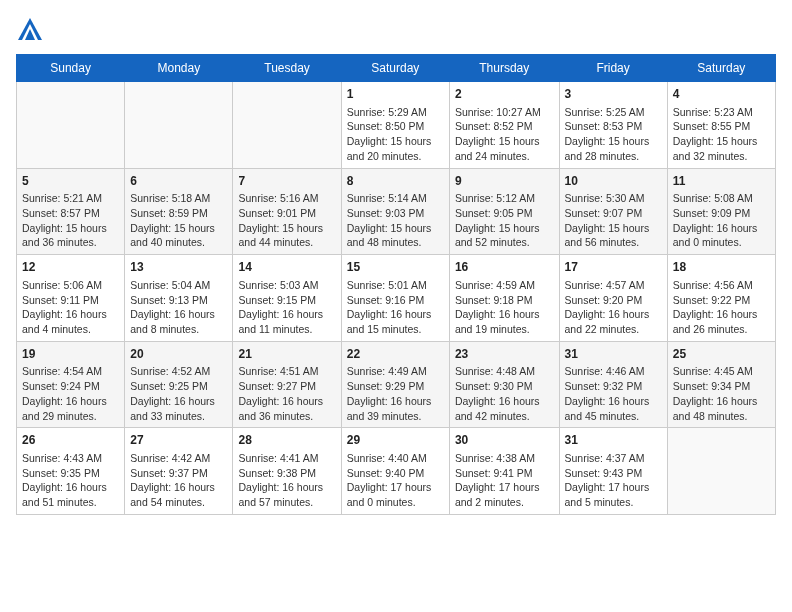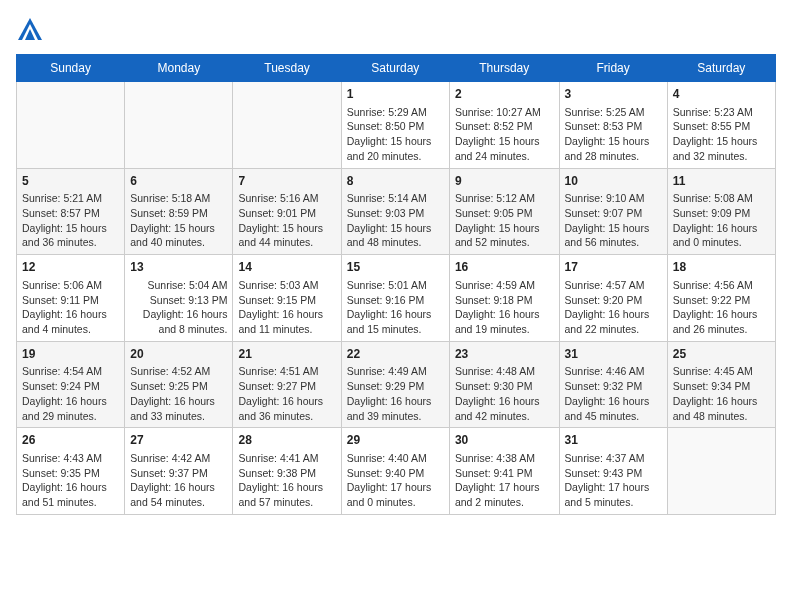--- a/index.html
+++ b/index.html
@@ -197,21 +197,21 @@
         </td>
         <td>
           <span class="day-num">9</span>
           <div class="day-info" style="white-space: pre-line;">Sunrise: 5:12 AM
 Sunset: 9:05 PM
 Daylight: 15 hours
 and 52 minutes.</div>
         </td>
         <td>
           <span class="day-num">10</span>
-          <div class="day-info" style="white-space: pre-line;">Sunrise: 9:10 AM
+          <div class="day-info" style="white-space: pre-line;">Sunrise: 5:30 AM
 Sunset: 9:07 PM
 Daylight: 15 hours
 and 56 minutes.</div>
         </td>
         <td>
           <span class="day-num">11</span>
           <div class="day-info" style="white-space: pre-line;">Sunrise: 5:08 AM
 Sunset: 9:09 PM
 Daylight: 16 hours
 and 0 minutes.</div>
@@ -220,21 +220,21 @@
       <tr>
         <td>
           <span class="day-num">12</span>
           <div class="day-info" style="white-space: pre-line;">Sunrise: 5:06 AM
 Sunset: 9:11 PM
 Daylight: 16 hours
 and 4 minutes.</div>
         </td>
         <td>
           <span class="day-num">13</span>
-          <div class="day-info" style="white-space: pre-line; text-align: right;">Sunrise: 5:04 AM
+          <div class="day-info" style="white-space: pre-line;">Sunrise: 5:04 AM
 Sunset: 9:13 PM
 Daylight: 16 hours
 and 8 minutes.</div>
         </td>
         <td>
           <span class="day-num">14</span>
           <div class="day-info" style="white-space: pre-line;">Sunrise: 5:03 AM
 Sunset: 9:15 PM
 Daylight: 16 hours
 and 11 minutes.</div>

